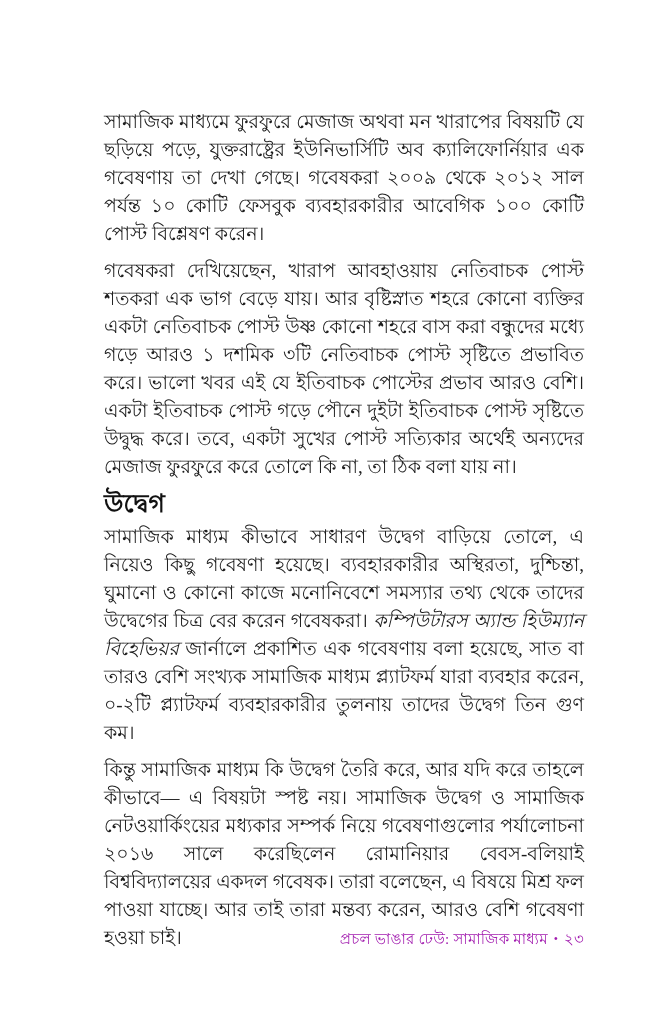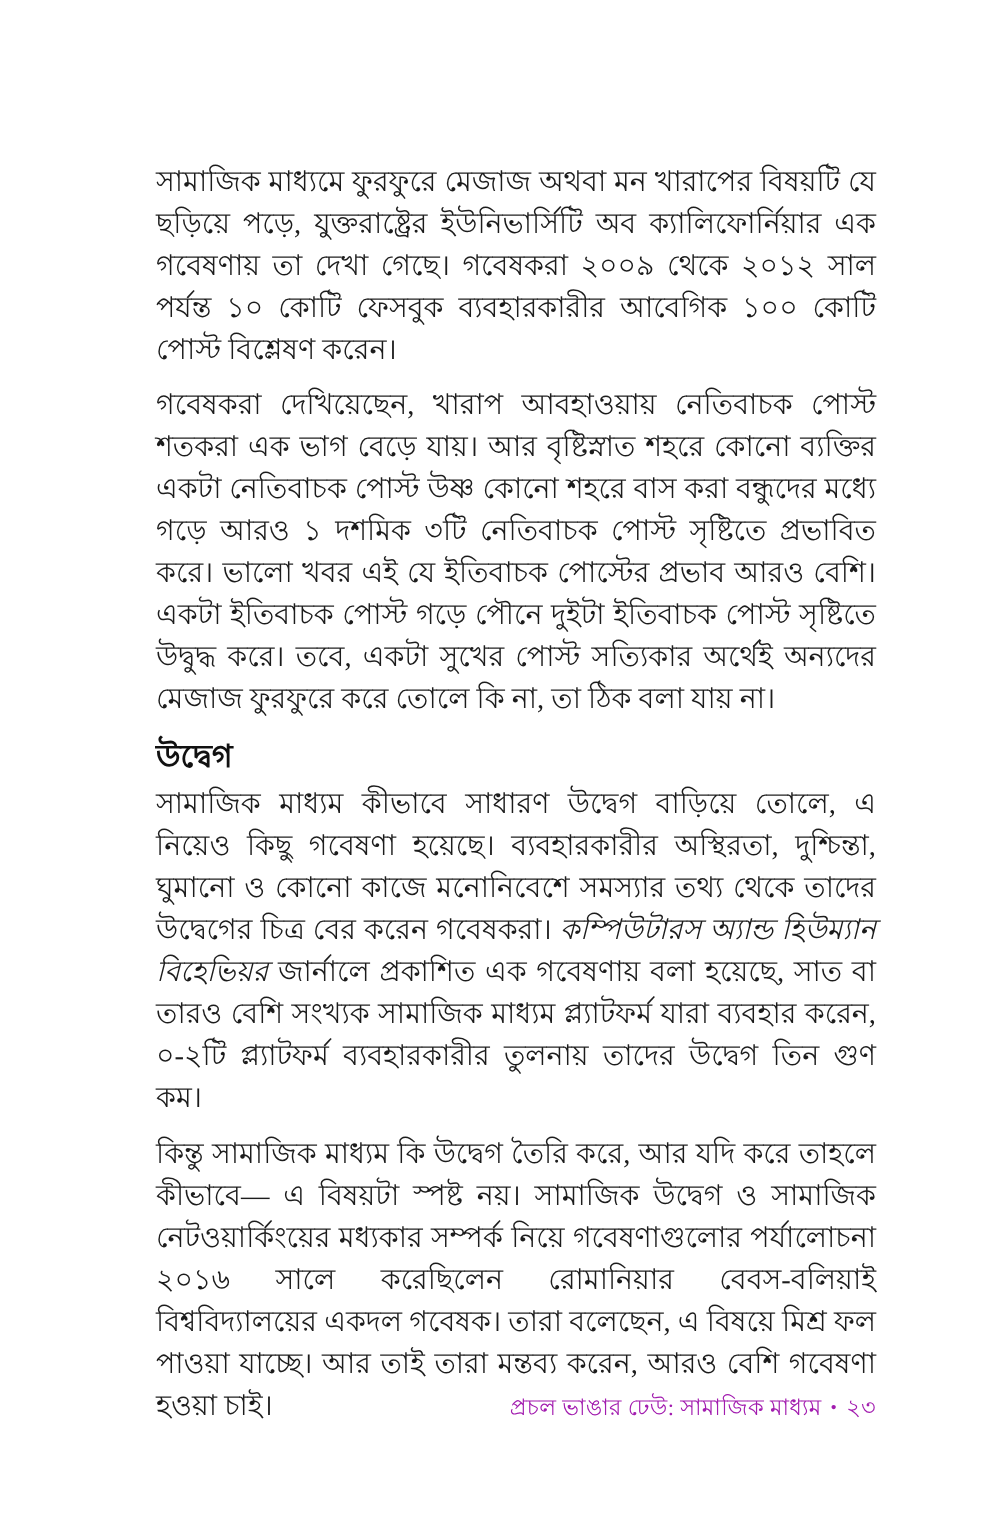--- a/index.html
+++ b/index.html
@@ -26,21 +26,21 @@
     width: 480px;
   }
   .body-para {
     font-size: 19px;
     line-height: 28px;
     text-align: justify;
     margin: 0 0 9px 0;
     color: #1c1c1c;
   }
   .section-heading {
-    font-size: 21px;
+    font-size: 25px;
     line-height: 28px;
     font-weight: bold;
     margin: 9px 0 5px 0;
     color: #111111;
     text-align: left;
   }
   .journal-italic {
     font-style: italic;
   }
   .footer {

